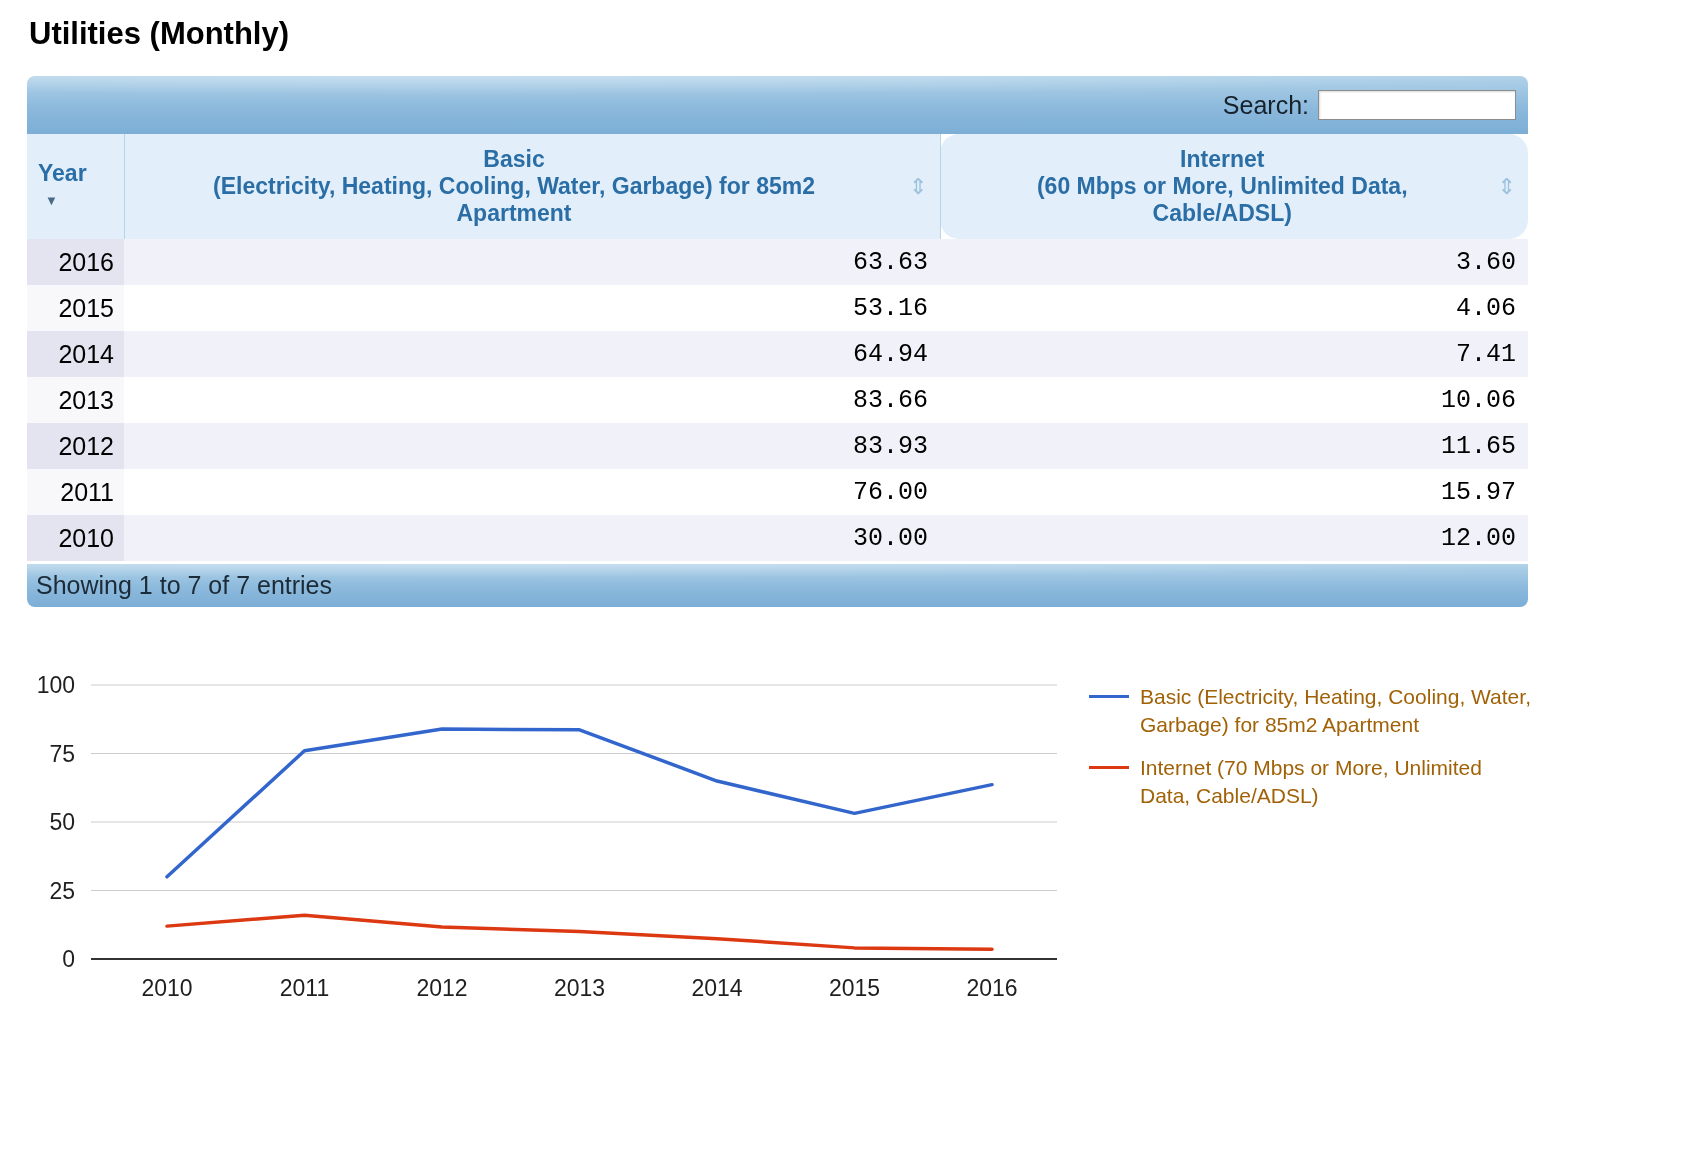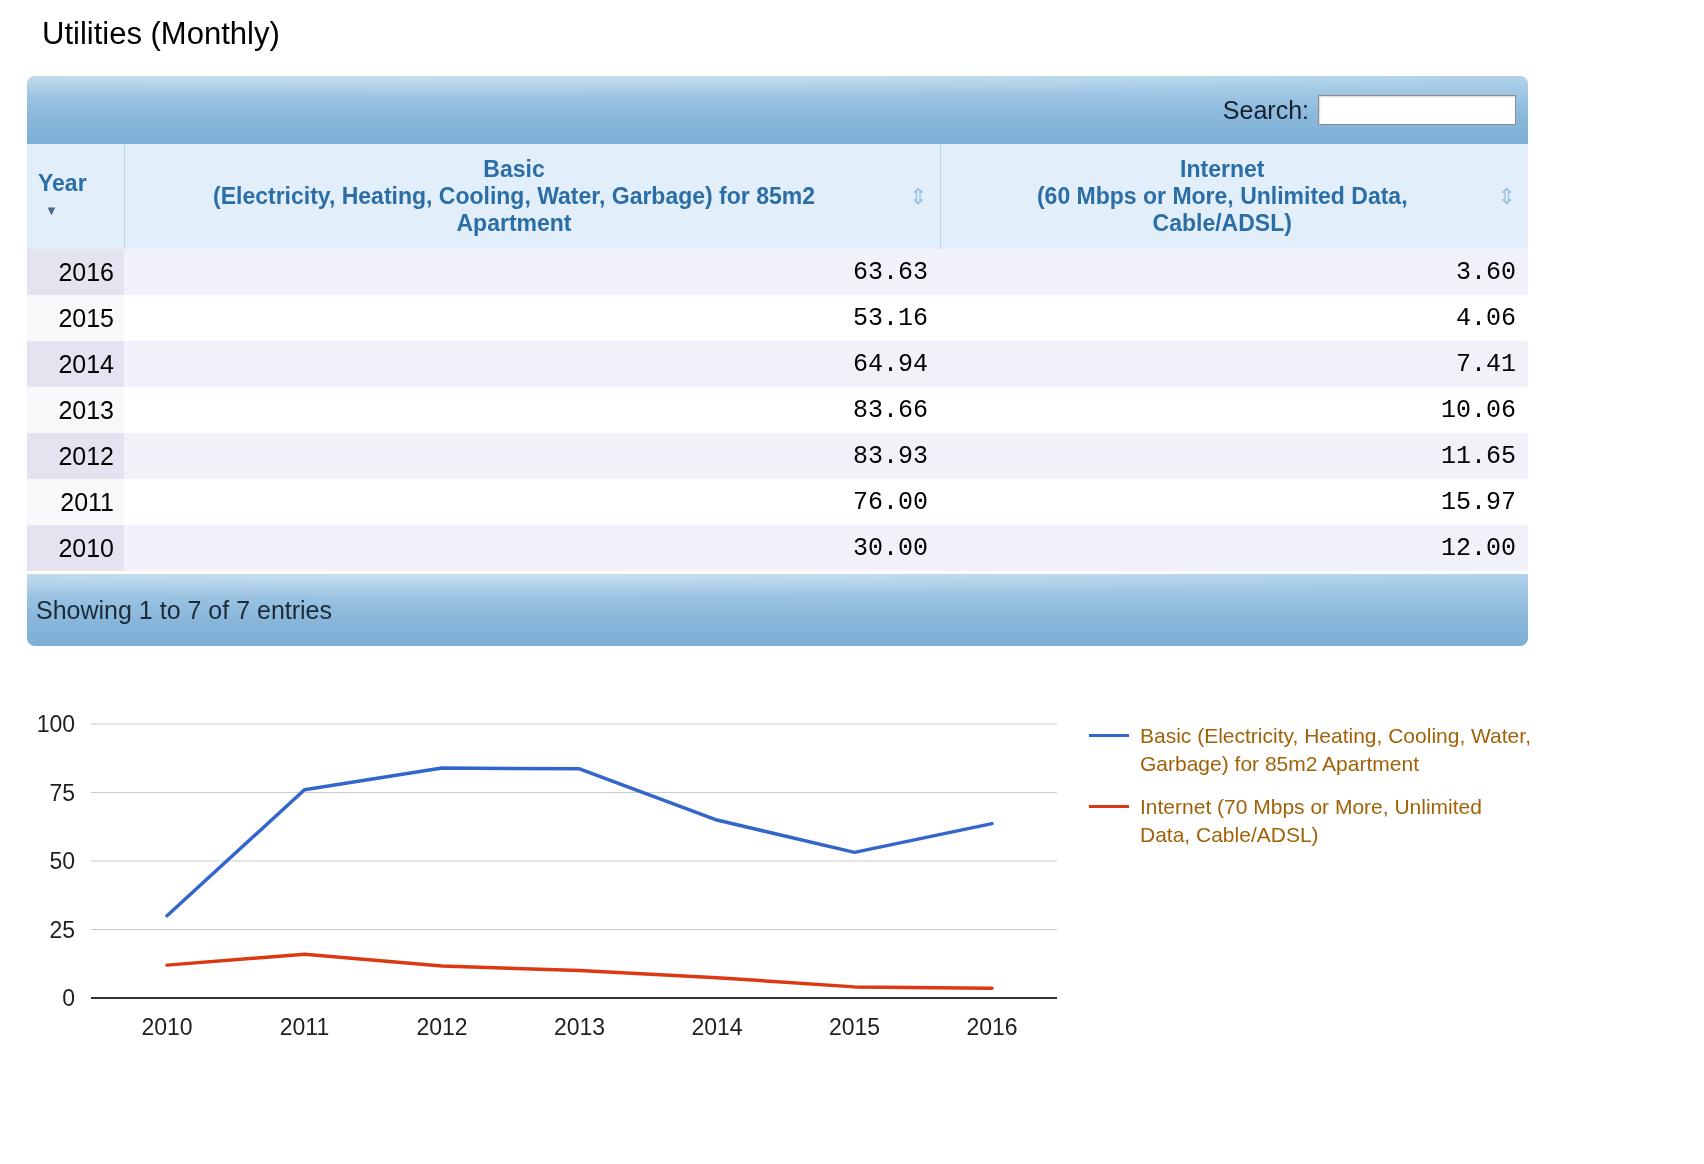--- a/index.html
+++ b/index.html
@@ -7,28 +7,28 @@
   body {
     width: 1704px;
     height: 1164px;
     font-family: "Liberation Sans", sans-serif;
     color: #000;
   }
   .container { width: 1501px; margin: 0 0 0 27px; }
 
   .page-title {
     font-size: 31px;
-    font-weight: normal;
-    margin: 16px 0 24px 15px;
+    font-weight: bold;
+    margin: 16px 0 24px 2px;
     color: #000;
   }
 
   
   .dt-toolbar {
-    height: 68px;
+    height: 58px;
     border-radius: 8px 8px 0 0;
     background:
       radial-gradient(130% 70% at 30% -10%, rgba(255,255,255,0.38), rgba(255,255,255,0) 60%),
       linear-gradient(180deg, #b0d2e9 0%, #8cb9dc 55%, #7caed6 100%);
     display: flex;
     align-items: center;
     justify-content: flex-end;
     padding-right: 12px;
   }
   .search-label { font-size: 25px; color: #16222c; margin-right: 9px; }
@@ -53,21 +53,21 @@
     font-weight: bold;
     font-size: 23px;
     vertical-align: middle;
     padding: 12px 8px;
     position: relative;
     cursor: pointer;
     height: 104px;
   }
   th.col-year { text-align: left; padding-left: 11px; border-right: 1px solid #b9d3e7; }
   th.col-basic { text-align: center; border-right: 1px solid #b9d3e7; padding-right: 44px; }
-  th.col-internet { text-align: center; padding-right: 44px; padding-left: 20px; }
+  th.col-internet { text-align: center; padding-right: 44px; padding-left: 20px; border-radius: 19px; }
   .th-title { display: block; }
   .th-sub { display: block; margin: 0 auto; }
   th.col-basic .th-sub { max-width: 700px; }
   th.col-internet .th-sub { max-width: 430px; }
   .sort-desc-icon { font-size: 13px; color: #4a6b85; margin-left: 7px; vertical-align: 3px; }
   .sort-both-icon {
     position: absolute;
     right: 12px;
     top: 50%;
     transform: translateY(-50%);
@@ -83,21 +83,21 @@
     color: #000;
   }
   tr.odd { background: #f1f1f9; }
   tr.even { background: #ffffff; }
   tr.odd td.col-year { background: #e4e4f0; }
   tr.even td.col-year { background: #f8f8fb; }
   td.col-year { text-align: right; padding-right: 10px; }
   td.col-basic, td.col-internet { text-align: right; font-family: Liberation Mono, monospace; }
 
   .dt-footer {
-    height: 72px;
+    height: 43px;
     border-radius: 0 0 8px 8px;
     background:
       radial-gradient(130% 70% at 30% -10%, rgba(255,255,255,0.38), rgba(255,255,255,0) 60%),
       linear-gradient(180deg, #b0d2e9 0%, #8cb9dc 55%, #7caed6 100%);
     display: flex;
     align-items: center;
     padding-left: 9px;
     font-size: 25px;
     color: #1c2b38;
     margin-top: 3px;

